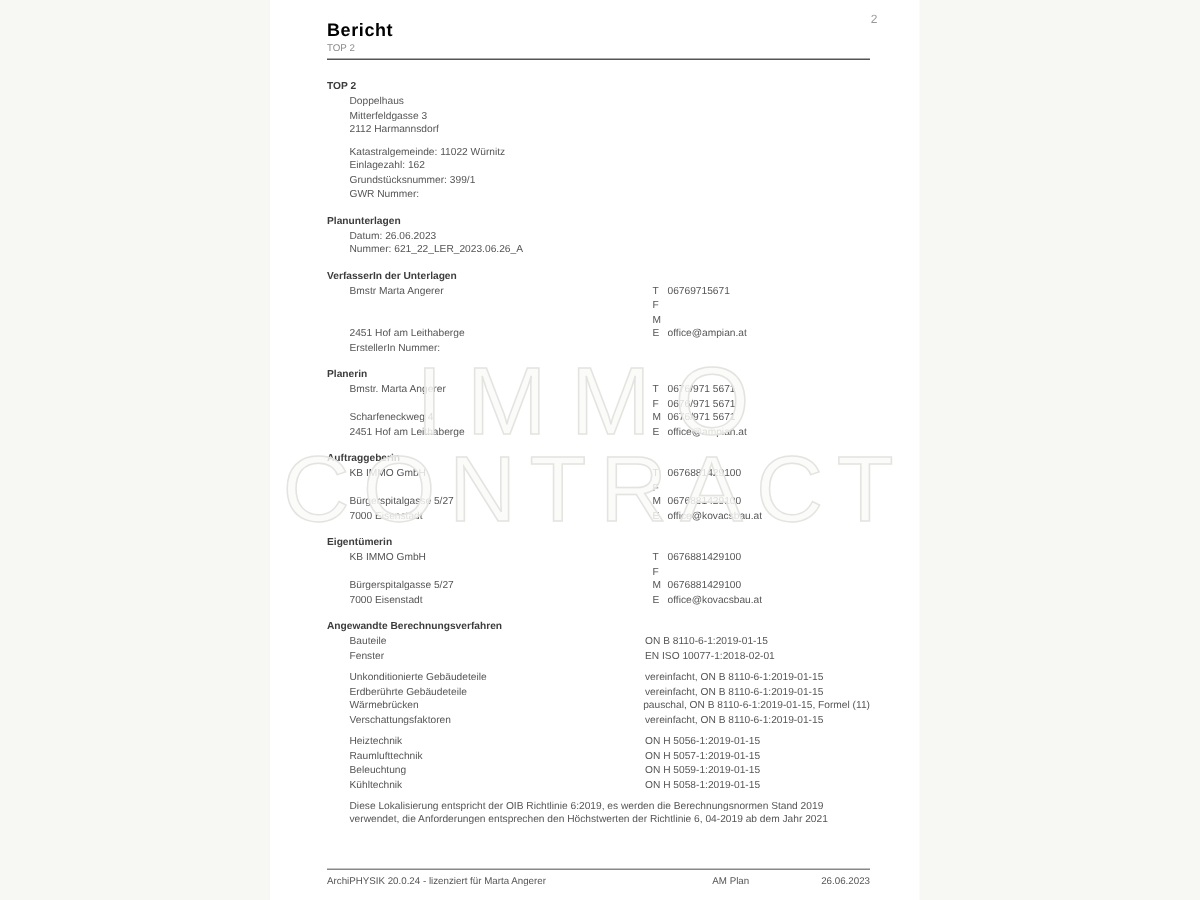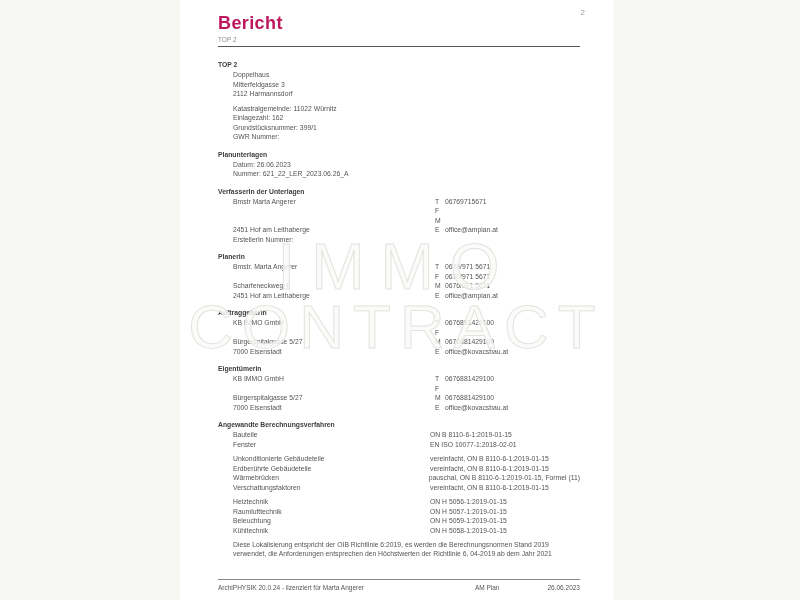--- a/index.html
+++ b/index.html
@@ -14,21 +14,21 @@
     background:#ffffff;
   }
   .pagenum{
     position:absolute;top:8px;right:28px;
     font-size:8px;color:#999;
   }
   .content{
     position:absolute;left:38px;top:0;width:362px;z-index:1;
   }
   .title{
-    margin-top:13px;font-size:18px;font-weight:bold;color:#be185d;
+    margin-top:13px;font-size:12px;font-weight:bold;color:#000000;
     letter-spacing:0.4px;
   }
   .subtitle{font-size:6.5px;color:#8a8a8a;margin-top:2px;}
   .rule{border-top:1px solid #555;margin-top:3px;height:0;}
   .sec-h{font-size:6.8px;font-weight:bold;color:#3c3c3c;margin-top:9px;margin-bottom:2px;}
   .sec-h.first{margin-top:14px;}
   .ind{margin-left:15px;}
   .ln{font-size:6.8px;color:#555;line-height:9.5px;height:9.5px;white-space:nowrap;}
   .gap{height:5px;}
   .crow{display:flex;font-size:6.8px;color:#555;line-height:9.5px;height:9.5px;white-space:nowrap;}

